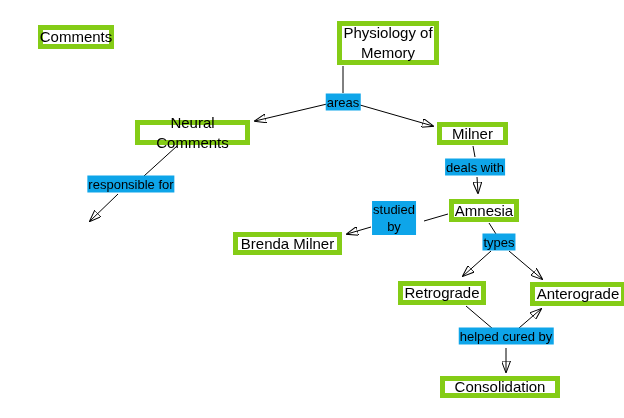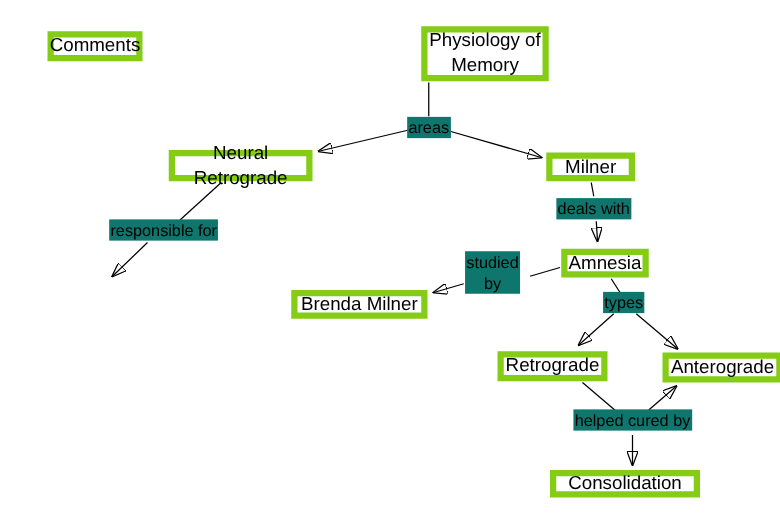--- a/index.html
+++ b/index.html
@@ -30,21 +30,21 @@
     text-align: center;
     display: block;
   }
   .link-label {
     position: absolute;
     transform: translate(-50%, -50%);
     font-size: 13px;
     line-height: 17px;
     text-align: center;
     white-space: pre-line;
-    background: #0f766e;
+    background: #0ea5e9;
     padding: 0 1px;
   }
 </style>
 </head>
 <body>
 
 <div class="canvas">
 
   <svg class="edges-svg" width="624" height="418" viewBox="0 0 624 418" xmlns="http://www.w3.org/2000/svg">
     <defs>
@@ -72,21 +72,21 @@
   <div class="node" style="left:38px; top:25px; width:76px; height:24px;">
     <span class="node-text">Comments</span>
   </div>
 
   <div class="node" style="left:293px; top:21px; width:102px; height:44px;margin-left:44px;">
     <span class="node-text">Physiology of
 Memory</span>
   </div>
 
   <div class="node" style="left:135px; top:120px; width:115px; height:25px;">
-    <span class="node-text">Neural Retrograde</span>
+    <span class="node-text">Neural Comments</span>
   </div>
 
   <div class="node" style="left:437px; top:122px; width:71px; height:23px;">
     <span class="node-text">Milner</span>
   </div>
 
   <div class="node" style="left:449px; top:199px; width:70px; height:23px;">
     <span class="node-text">Amnesia</span>
   </div>
 

